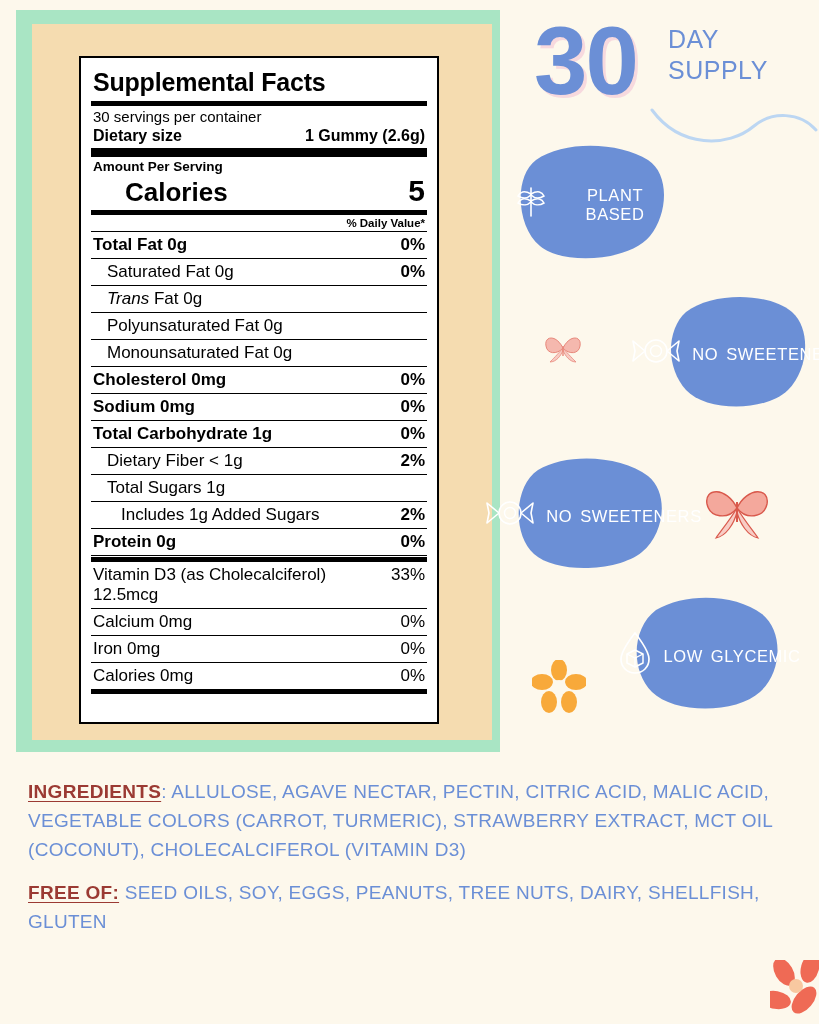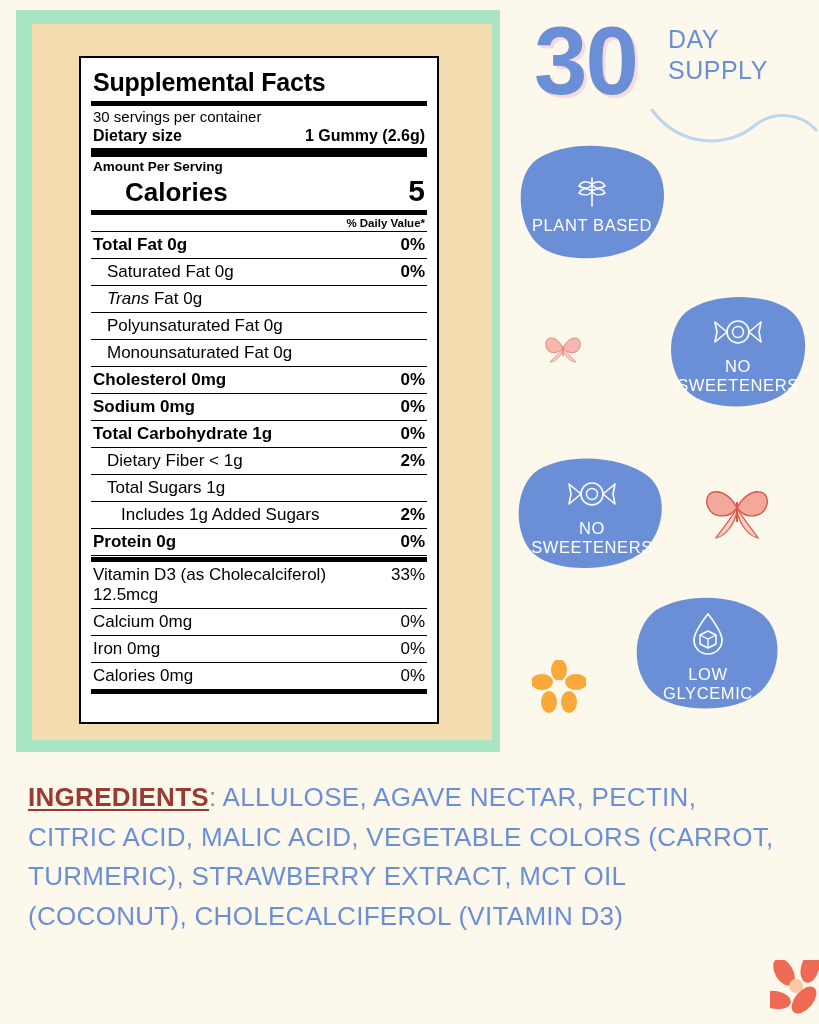--- a/index.html
+++ b/index.html
@@ -113,22 +113,24 @@
     letter-spacing: 0.5px;
   }
 
   .swoosh { position: absolute; left: 150px; top: 104px; }
 
   .blob {
     position: absolute;
     color: #fff;
     text-align: center;
     display: flex;
-    flex-direction: column;
+    flex-direction: row;
+    align-items: center;
     justify-content: center;
+    gap: 8px;
   }
   .blob .lbl {
     position: relative;
     font-size: 16.5px;
     line-height: 1.18;
     letter-spacing: 0.6px;
     z-index: 2;
   }
   .blob svg.bg { position: absolute; left: 0; top: 0; z-index: 0; }
   .blob .glyph { position: relative; z-index: 2; margin-bottom: 4px; }
@@ -144,21 +146,21 @@
   .flower-red { position: absolute; left: 770px; top: 960px; }
 
   
   .bottom {
     position: absolute;
     left: 0;
     top: 762px;
     width: 819px;
     padding: 16px 28px 0 28px;
     color: #6b8fd6;
-    font-size: 26px;
+    font-size: 19px;
     line-height: 1.52;
     letter-spacing: 0.3px;
   }
   .bottom .heading {
     color: #9b3a33;
     font-weight: bold;
     text-decoration: underline;
     text-underline-offset: 3px;
   }
   .bottom .block { margin-bottom: 14px; }
@@ -393,13 +395,16 @@
     <ellipse cx="6" cy="40" rx="15" ry="9" transform="rotate(10 6 40)"></ellipse>
     <ellipse cx="34" cy="40" rx="9" ry="16" transform="rotate(40 34 40)"></ellipse>
   </g>
   <circle cx="26" cy="26" r="7" fill="#f8c8a0"></circle>
 </svg>
 
 <div class="bottom">
   <div class="block">
     <span class="heading">INGREDIENTS</span><span>:</span><span> ALLULOSE, AGAVE NECTAR, PECTIN, CITRIC ACID, MALIC ACID, VEGETABLE COLORS (CARROT, TURMERIC), STRAWBERRY EXTRACT, MCT OIL (COCONUT), CHOLECALCIFEROL (VITAMIN D3)</span>
   </div>
+  <div class="block">
+    <span class="heading">FREE OF:</span><span> SEED OILS, SOY, EGGS, PEANUTS, TREE NUTS, DAIRY, SHELLFISH, GLUTEN</span>
+  </div>
 </div>
 
 </body></html>

